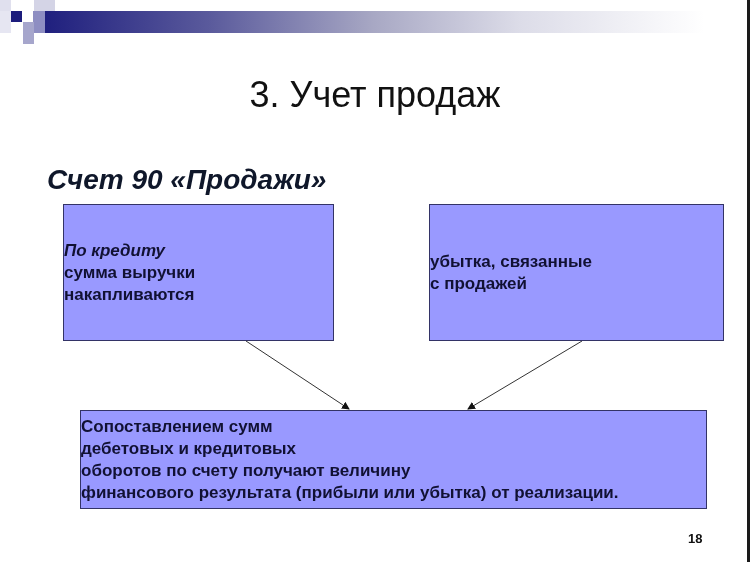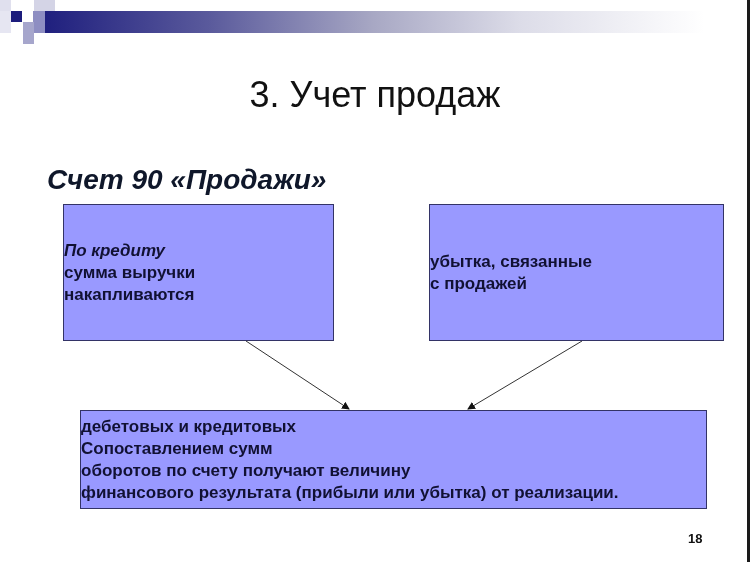--- a/index.html
+++ b/index.html
@@ -57,21 +57,21 @@
     <div>сумма выручки</div>
     <div>накапливаются</div>
   </div>
 
   <div class="box box-right">
     <div>убытка, связанные</div>
     <div>с продажей</div>
   </div>
 
   <div class="box box-bottom">
+    <div>Сопоставлением сумм</div>
     <div>дебетовых и кредитовых</div>
-    <div>Сопоставлением сумм</div>
     <div>оборотов по счету получают величину</div>
     <div>финансового результата (прибыли или убытка) от реализации.</div>
   </div>
 
   <div class="page-num">18</div>
   <div class="right-border"></div>
 </div>
 
 </body></html>

